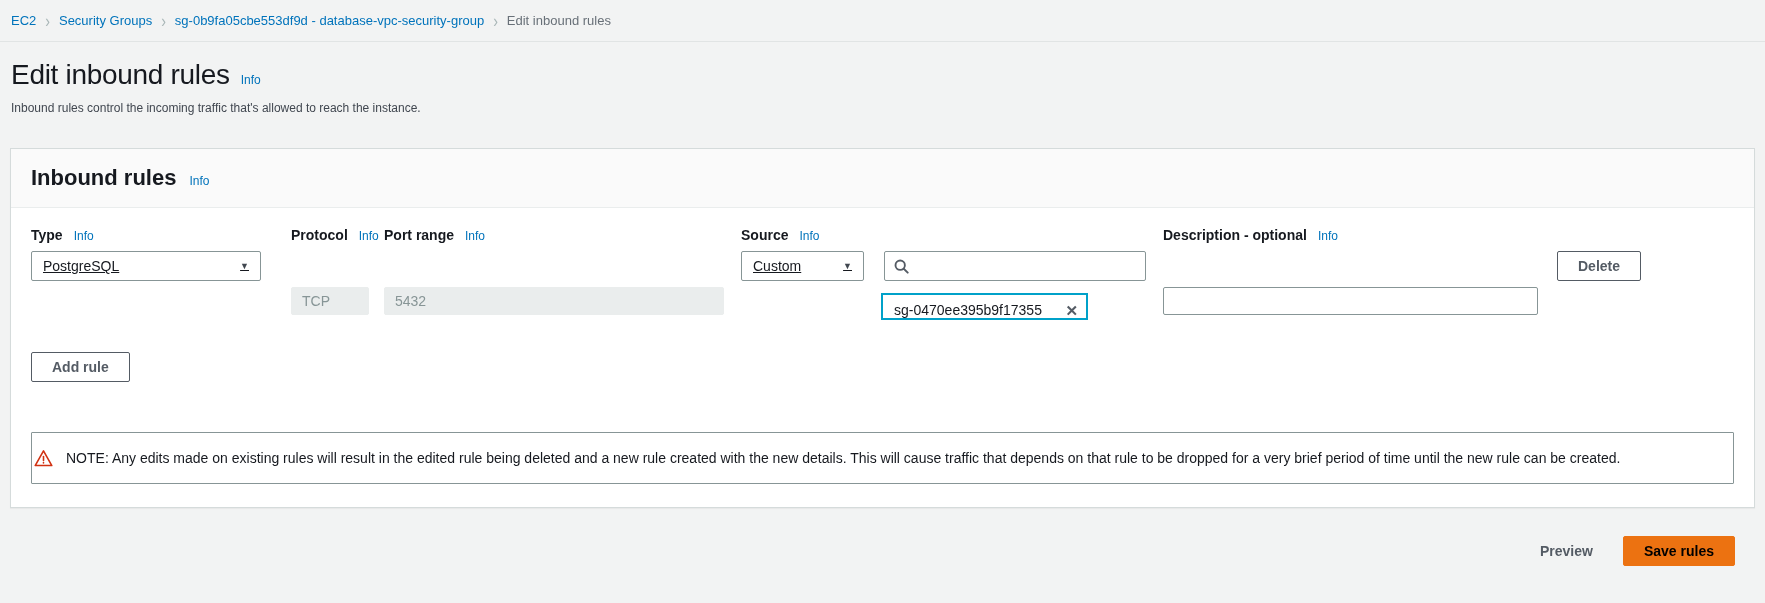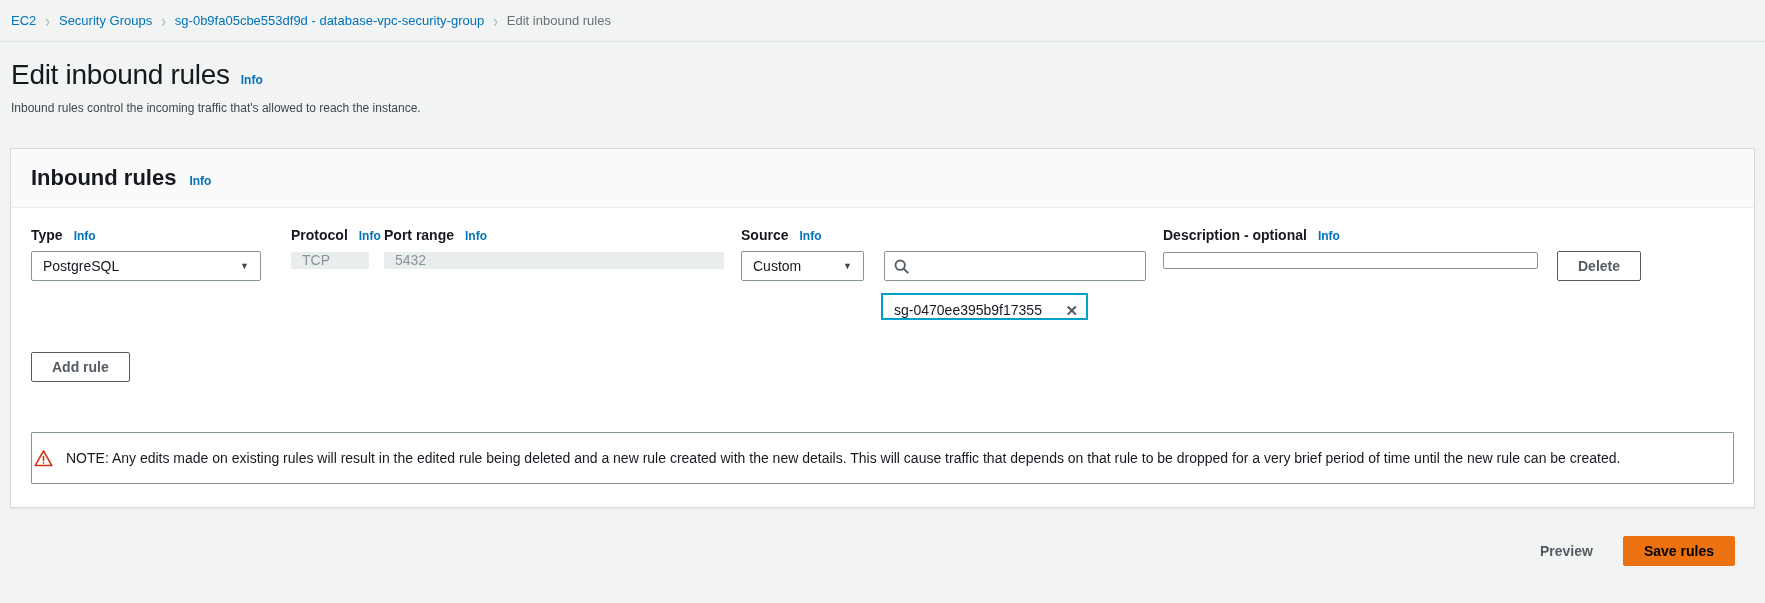--- a/index.html
+++ b/index.html
@@ -17,41 +17,41 @@
     padding-left:11px; border-bottom:1px solid #e1e4e4;
     font-size:13px;
   }
   .breadcrumb-bar a { color:#0073bb; text-decoration:none; cursor:pointer; }
   .breadcrumb-bar .sep { color:#aab7b8; font-size:14px; transform:scaleY(1.25); }
   .breadcrumb-bar .current { color:#687078; }
 
   
   .page-header { margin:17px 0 0 11px; display:flex; align-items:baseline; gap:11px; }
   h1 { margin:0; font-size:28px; font-weight:500; letter-spacing:-0.3px; }
-  .info { color:#0073bb; font-size:12px; font-weight:700; text-decoration:none; cursor:pointer; white-space:nowrap; }
+  .info { color:#0073bb; font-size:12px; font-weight:400; text-decoration:none; cursor:pointer; white-space:nowrap; }
   .subtitle { margin:10px 4px 0 11px; font-size:12px; color:#414750; }
 
   
   .panel { margin:33px 10px 0; background:#fff; border:1px solid #d5dbdb; box-shadow:0 1px 1px rgba(0,0,0,0.04); }
   .panel-header { background:#fafafa; border-bottom:1px solid #eaeded; padding:16px 20px; display:flex; align-items:baseline; gap:13px; }
   .panel-header h2 { margin:0; font-size:22px; font-weight:700; }
   .panel-body { padding:19px 20px 23px; }
 
   
   .rule-row { display:flex; align-items:flex-start; }
   .col-label { height:16px; margin-bottom:8px; font-size:14px; font-weight:700; display:flex; gap:11px; align-items:baseline; white-space:nowrap; }
   .select {
     height:30px; border:1px solid #879596; border-radius:2px; background:#fff;
     font-size:14px; display:flex; align-items:center; justify-content:space-between;
-    padding:0 11px; cursor:pointer;
+    padding:0 11px; cursor:pointer;text-decoration:underline;
   }
   .caret { font-size:9px; color:#414750; margin-left:8px; }
   input.text {
-    height:17px; border:1px solid #879596; border-radius:2px;
-    font-size:14px; padding:0 10px; width:100%; font-family:inherit; color:#16191f; background:#fff;
+    height:28px; border:1px solid #879596; border-radius:2px;
+    font-size:14px; padding:0 10px; width:100%; font-family:inherit; color:#16191f; background:#fff;margin-top:36px;
   }
   input.text:disabled { background:#eaeded; border-color:#eaeded; color:#879596; }
   .col-type { width:230px; }
   .col-protocol { margin-left:30px; width:78px; }
   .col-port { margin-left:15px; width:340px; }
   .col-source { margin-left:17px; }
   .source-row { display:flex; }
   .source-select { width:123px; }
   .search-box {
     margin-left:20px; width:262px; height:30px;

